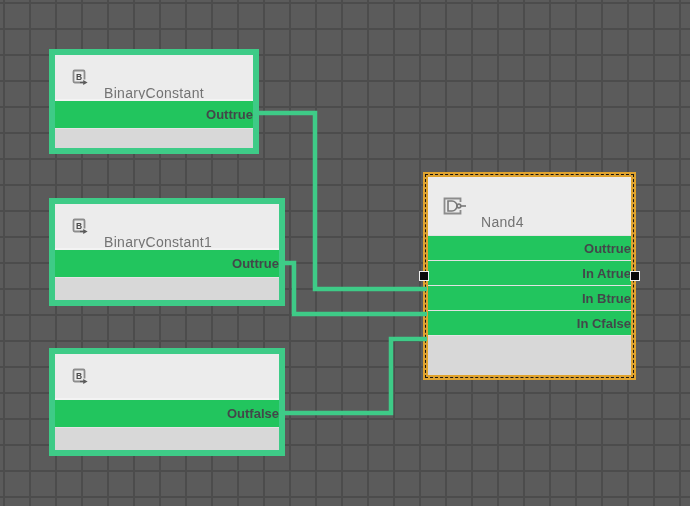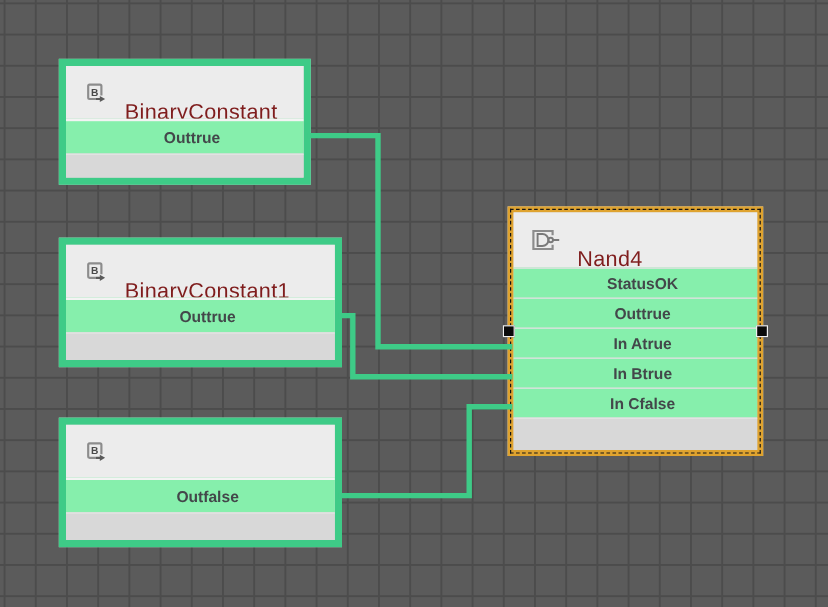--- a/index.html
+++ b/index.html
@@ -20,28 +20,28 @@
   }
   .node.sel-green{border:6px solid #3ecb87;}
   .node.sel-orange{border:5px solid #dfa32f;}
   .node.sel-orange::after{
     content:"";position:absolute;inset:-3px;border:1px dashed #161616;pointer-events:none;
   }
   .node-header{
     background:#ececec;height:44px;flex:0 0 auto;
     display:flex;align-items:center;
   }
-  .node.sel-orange .node-header{height:46px;}
+  .node.sel-orange .node-header{height:58px;}
   .icon{margin-left:13px;display:flex;align-items:center;flex:0 0 auto;}
   .node-title{
-    margin-left:14px;font-size:18px;color:#7f1d1d;letter-spacing:.3px;white-space:nowrap;margin-top:32px;
+    margin-left:14px;font-size:14px;color:#737373;letter-spacing:.3px;white-space:nowrap;margin-top:32px;
   }
   .row{
-    box-sizing:border-box;height:29px;border-top:2px solid #f3f3f3;background:#86efac;
-    display:flex;align-items:center;justify-content:center;flex:0 0 auto;
+    box-sizing:border-box;height:29px;border-top:2px solid #f3f3f3;background:#22c55e;
+    display:flex;align-items:center;justify-content:flex-end;flex:0 0 auto;
   }
   .node.sel-orange .row{height:25px;border-top:1px solid #e2e2e2;}
   .node.sel-orange .row:first-of-type{height:27px;border-top:2px solid #f3f3f3;}
   .row-label{font-weight:bold;font-size:13px;color:#43474a;padding-left:12px;white-space:nowrap;}
   .row-value{font-weight:bold;font-size:13px;color:#43474a;white-space:nowrap;}
   .row-empty{flex:1 1 auto;background:#d8d8d8;border-top:1px solid #e4e4e4;}
   .handle{
     position:absolute;width:8px;height:8px;background:#0a0a0a;border:1px solid #f0f0f0;
     top:50%;margin-top:-5px;z-index:6;
   }
@@ -121,24 +121,20 @@
         <svg width="26" height="22" viewBox="0 0 26 22" fill="none">
           <path d="M19.5 7 V3.5 H3.5 V18.5 H19.5 V15" stroke="#8c8c8c" stroke-width="1.8"></path>
           <path d="M7 6 H11 A5 5 0 0 1 11 16 H7 Z" stroke="#7a7a7a" stroke-width="1.6"></path>
           <circle cx="17.9" cy="11" r="1.9" stroke="#7a7a7a" stroke-width="1.6"></circle>
           <path d="M19.8 11 H25" stroke="#7a7a7a" stroke-width="1.6"></path>
         </svg>
       </span>
       <span class="node-title">Nand4</span>
     </div>
     <div class="row">
-      <span class="row-label">Status</span>
-      <span class="row-value">OK</span>
-    </div>
-    <div class="row">
       <span class="row-label">Out</span>
       <span class="row-value">true</span>
     </div>
     <div class="row">
       <span class="row-label">In A</span>
       <span class="row-value">true</span>
     </div>
     <div class="row">
       <span class="row-label">In B</span>
       <span class="row-value">true</span>

